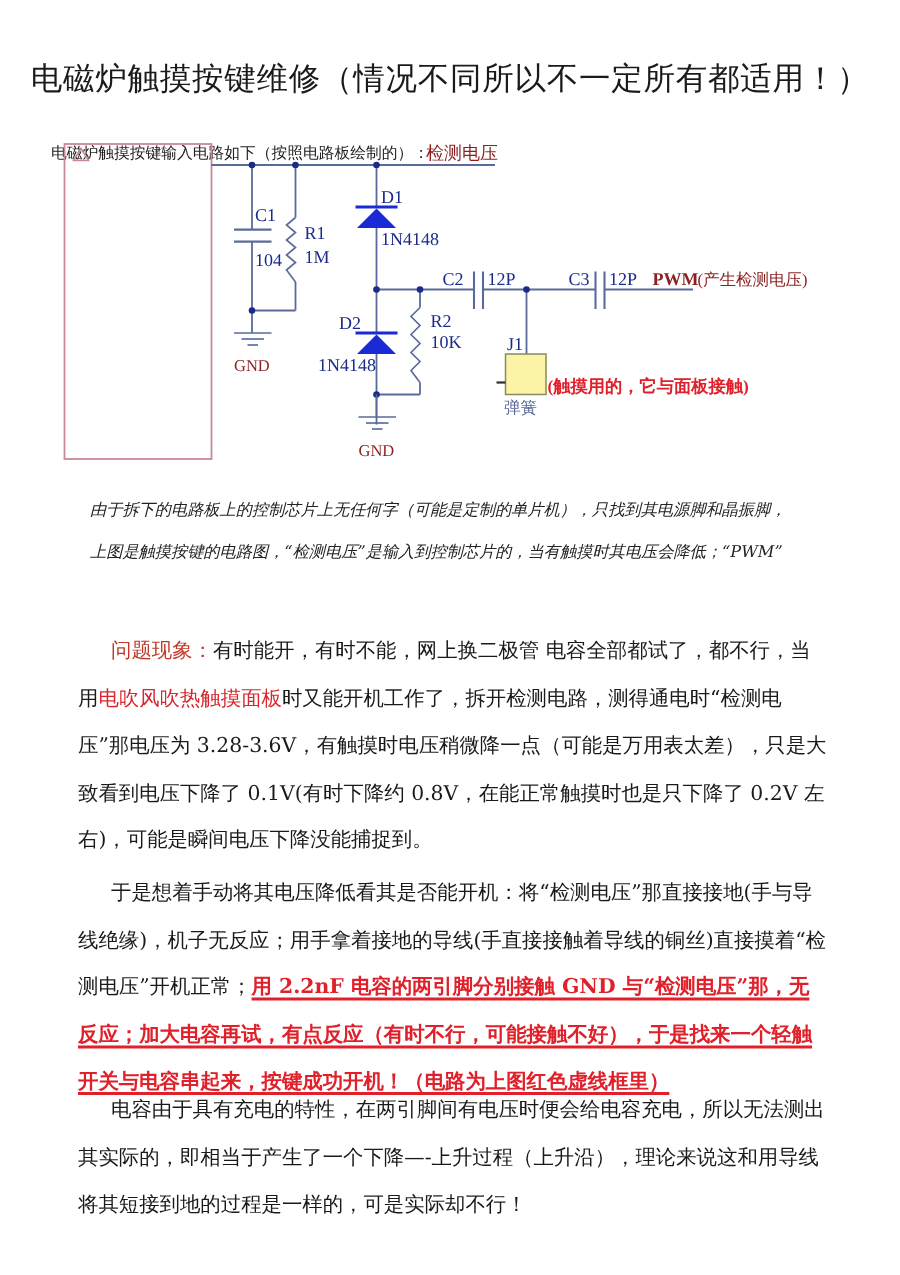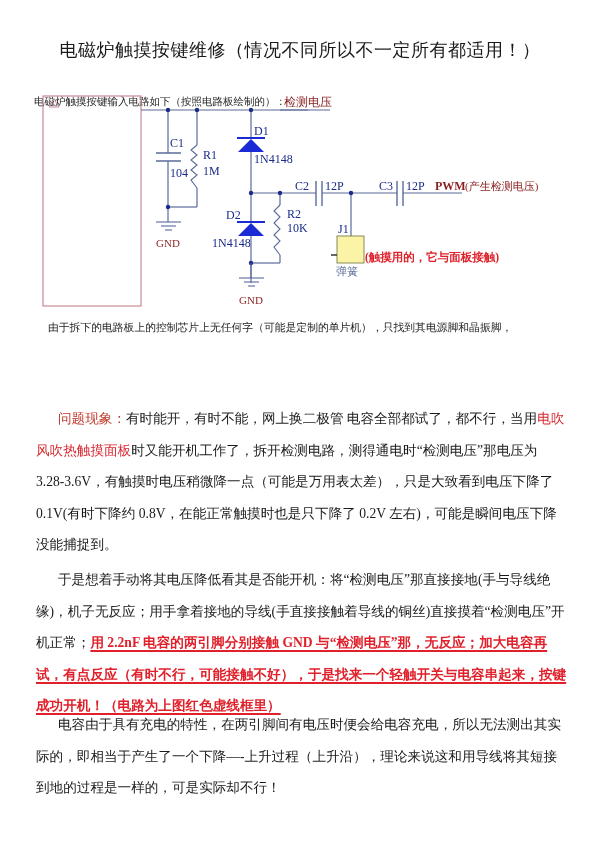--- a/index.html
+++ b/index.html
@@ -1,26 +1,26 @@
 <!DOCTYPE html>
 <html><head>
 <meta charset="utf-8">
 <style>
   html, body { margin: 0; padding: 0; background: #ffffff; }
   body { width: 600px; height: 850px; position: relative; overflow: hidden;
          font-family: "DejaVu Serif", "Liberation Serif", serif; color: #1a1a1a; }
   .title { position: absolute; left: 0; width: 600px; top: 38px; text-align: center;
-           font-size: 18px; letter-spacing: 0.5px; color: #1a1a1a; }
+           font-size: 21px; letter-spacing: 0.5px; color: #1a1a1a; }
   .subtitle { position: absolute; left: 34px; top: 71px; font-size: 10.5px; color: #222; margin-top: 24px; }
   .schematic { position: absolute; left: 0; top: 85px; width: 600px; height: 235px; }
   .desc { position: absolute; left: 36px; width: 540px; font-size: 10.8px; line-height: 15.5px; color: #222; }
-  .desc p { margin: 0; }
+  .desc p { margin: 12px; font-style: italic; }
   .indent { text-indent: 12px; }
   .body { position: absolute; left: 36px; width: 532px; font-size: 13.6px; line-height: 31.6px; color: #1a1a1a; }
-  .body p { margin: 0; font-family: Liberation Serif, serif; }
+  .body p { margin: 16px; }
   .ind2 { text-indent: 22px; }
   .red { color: #d9262e; }
   .redlabel { color: #c0392b; }
   .hl { color: #e0202a; font-weight: bold; text-decoration: underline; text-decoration-thickness: 1.5px; text-underline-offset: 3px; }
   svg text { font-family: "Liberation Serif", "DejaVu Serif", serif; }
 </style>
 </head>
 <body>
 
 <div class="title">电磁炉触摸按键维修（情况不同所以不一定所有都适用！）</div>
@@ -139,20 +139,21 @@
   <text x="465" y="190" font-size="11" fill="#8a1f1f">(产生检测电压)</text>
   <text x="338" y="233" font-size="12" fill="#1a2b8a">J1</text>
   <text x="336" y="275" font-size="11" fill="#5a6a9a">弹簧</text>
   <text x="365" y="261" font-size="11.5" fill="#e0202a" font-weight="bold">(触摸用的，它与面板接触)</text>
   <text x="156" y="247" font-size="11" fill="#8a1f1f">GND</text>
   <text x="239" y="304" font-size="11" fill="#8a1f1f">GND</text>
 </svg>
 
 <div class="desc" style="top:320px;">
   <p class="indent">由于拆下的电路板上的控制芯片上无任何字（可能是定制的单片机），只找到其电源脚和晶振脚，</p>
+  <p class="indent">上图是触摸按键的电路图，“检测电压”是输入到控制芯片的，当有触摸时其电压会降低；“PWM”</p>
 </div>
 
 <div class="body" style="top:403px;">
   <p class="ind2"><span class="redlabel">问题现象：</span><span>有时能开，有时不能，网上换二极管  电容全部都试了，都不行，当用</span><span class="red">电吹风吹热触摸面板</span><span>时又能开机工作了，拆开检测电路，测得通电时“检测电压”那电压为 3.28-3.6V，有触摸时电压稍微降一点（可能是万用表太差），只是大致看到电压下降了 0.1V(有时下降约 0.8V，在能正常触摸时也是只下降了 0.2V 左右)，可能是瞬间电压下降没能捕捉到。</span></p>
 </div>
 
 <div class="body" style="top:564px;">
   <p class="ind2"><span>于是想着手动将其电压降低看其是否能开机：将“检测电压”那直接接地(手与导线绝缘)，机子无反应；用手拿着接地的导线(手直接接触着导线的铜丝)直接摸着“检测电压”开机正常；</span><span class="hl">用 2.2nF 电容的两引脚分别接触 GND 与“检测电压”那，无反应；加大电容再试，有点反应（有时不行，可能接触不好），于是找来一个轻触开关与电容串起来，按键成功开机！（电路为上图红色虚线框里）</span></p>
 </div>
 

